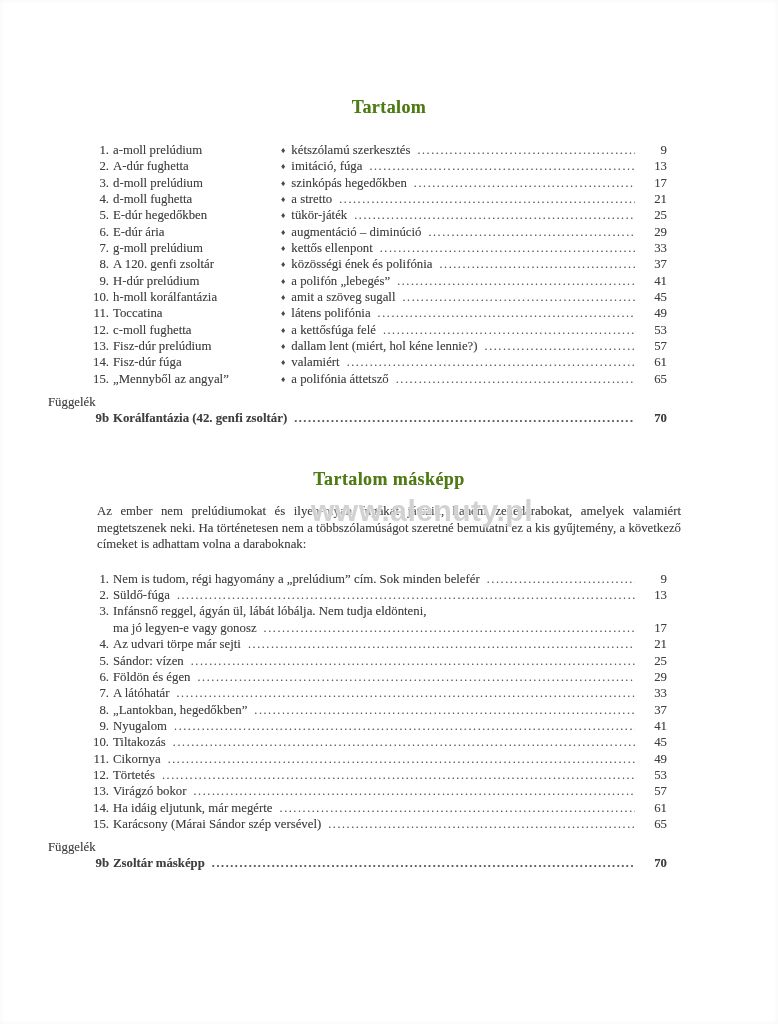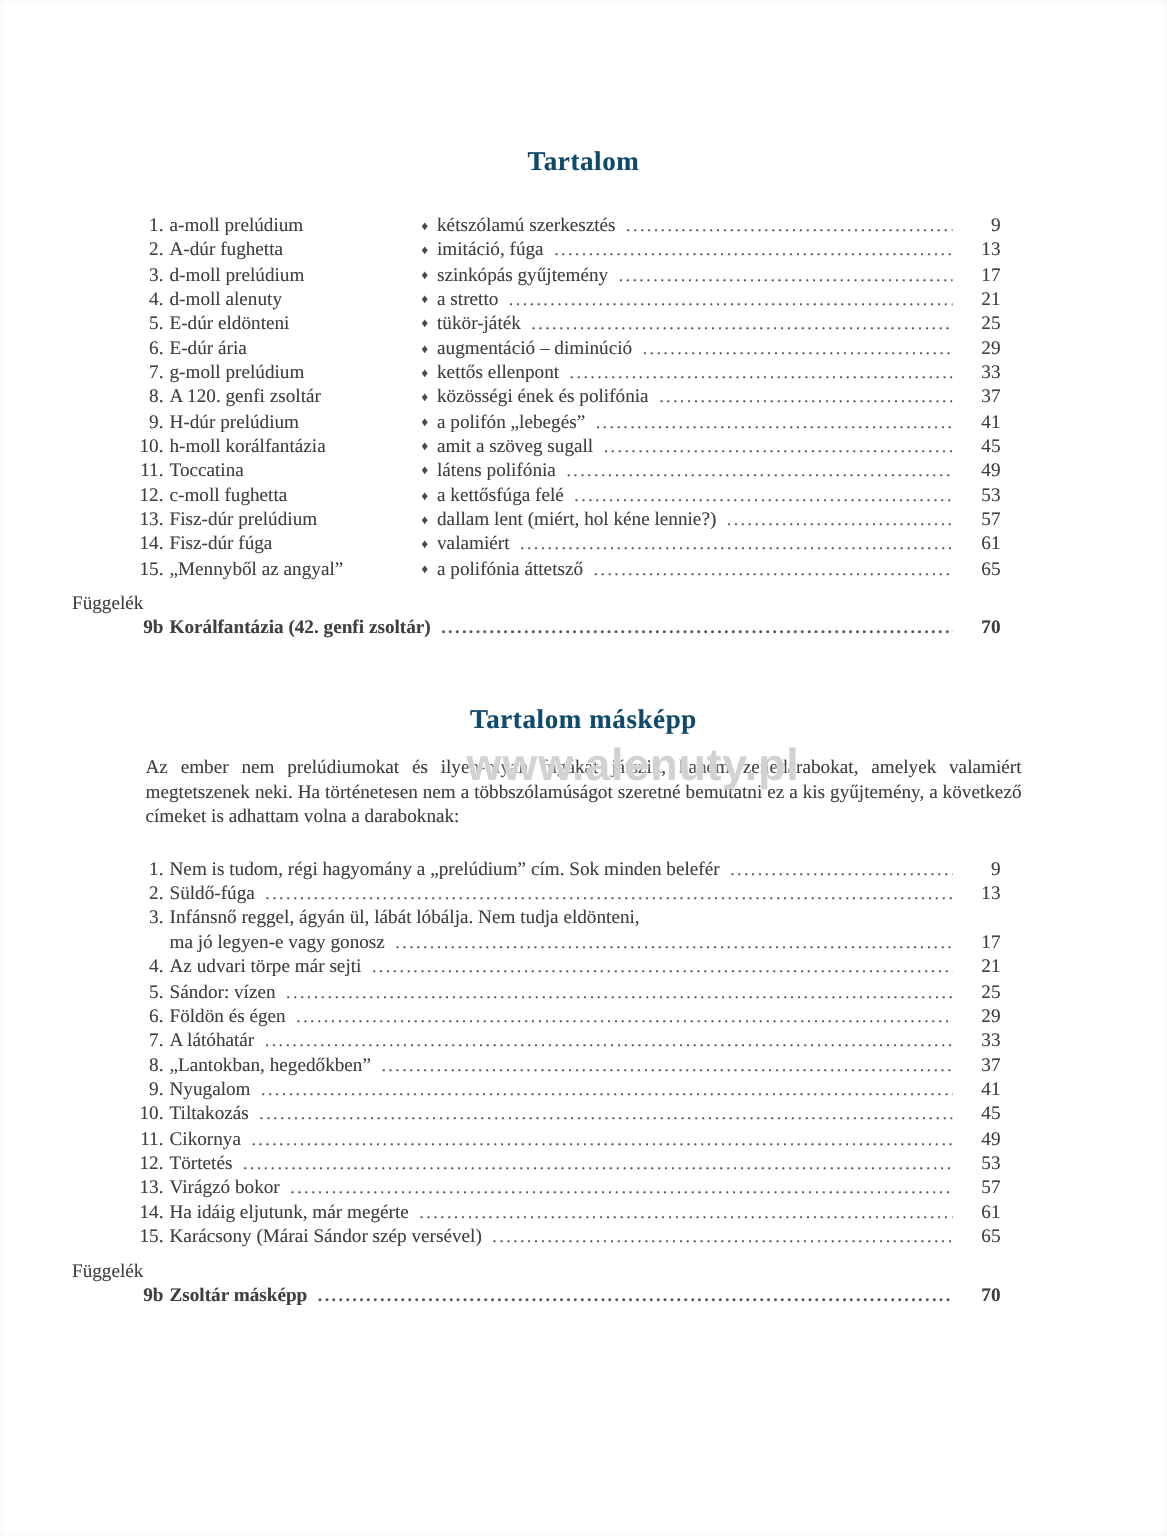--- a/index.html
+++ b/index.html
@@ -15,21 +15,21 @@
     overflow: hidden;
     font-family: "Liberation Serif", "DejaVu Serif", serif;
     color: #3f3f3f;
     box-shadow: inset 0 0 6px rgba(0,0,0,0.04);
   }
   .section-title {
     margin: 0;
     text-align: center;
     font-size: 18px;
     font-weight: bold;
-    color: #0c4a6e;
+    color: #4d7c0f;
     letter-spacing: 0.4px;
     text-shadow: 0 0 0.5px rgba(70,70,70,0.45);
   }
   #title1 { padding-top: 97px; }
   #title2 { padding-top: 42px; }
 
   .toc {
     margin: 0 111px 0 89px; 
     font-size: 12.8px;
     text-shadow: 0 0 0.4px rgba(80,80,80,0.4);
@@ -141,37 +141,37 @@
     <span class="bullet">♦</span>
     <span class="desc toc1-desc">imitáció, fúga</span>
     <span class="leader"></span>
     <span class="pg">13</span>
   </div>
 
   <div class="row">
     <span class="num">3.</span>
     <span class="t1">d-moll prelúdium</span>
     <span class="bullet">♦</span>
-    <span class="desc toc1-desc">szinkópás gyűjtemény</span>
+    <span class="desc toc1-desc">szinkópás hegedőkben</span>
     <span class="leader"></span>
     <span class="pg">17</span>
   </div>
 
   <div class="row">
     <span class="num">4.</span>
-    <span class="t1">d-moll alenuty</span>
+    <span class="t1">d-moll fughetta</span>
     <span class="bullet">♦</span>
     <span class="desc toc1-desc">a stretto</span>
     <span class="leader"></span>
     <span class="pg">21</span>
   </div>
 
   <div class="row">
     <span class="num">5.</span>
-    <span class="t1">E-dúr eldönteni</span>
+    <span class="t1">E-dúr hegedőkben</span>
     <span class="bullet">♦</span>
     <span class="desc toc1-desc">tükör-játék</span>
     <span class="leader"></span>
     <span class="pg">25</span>
   </div>
 
   <div class="row">
     <span class="num">6.</span>
     <span class="t1">E-dúr ária</span>
     <span class="bullet">♦</span>

